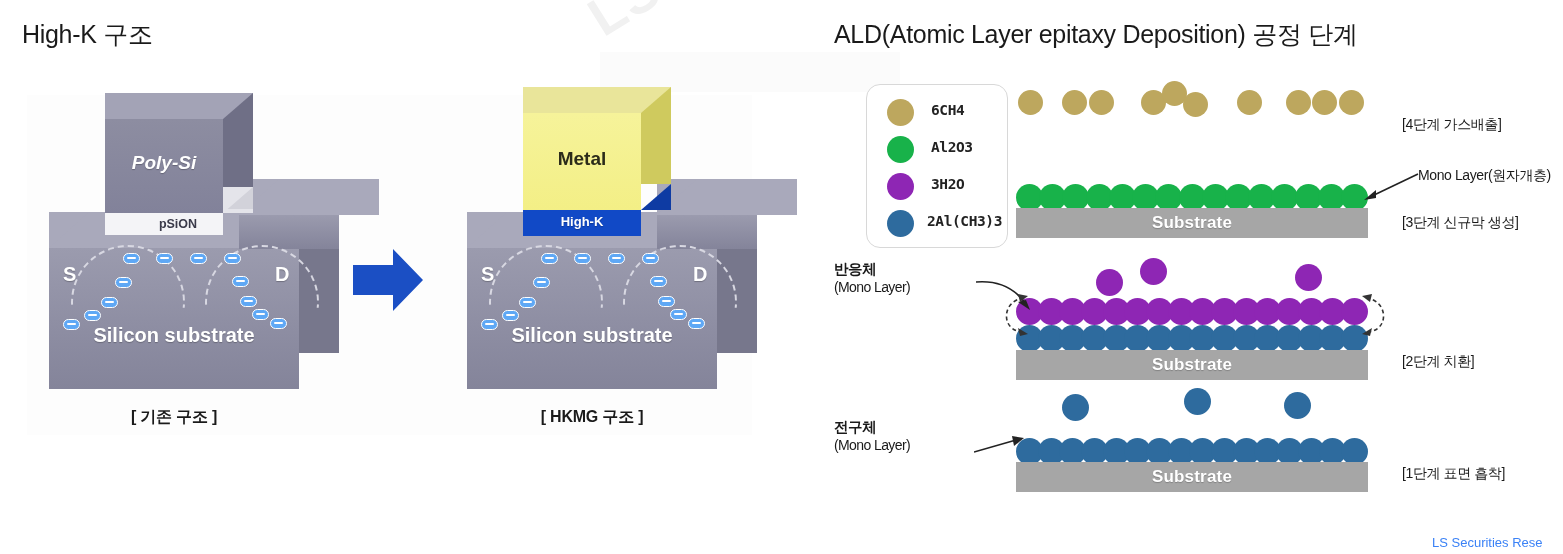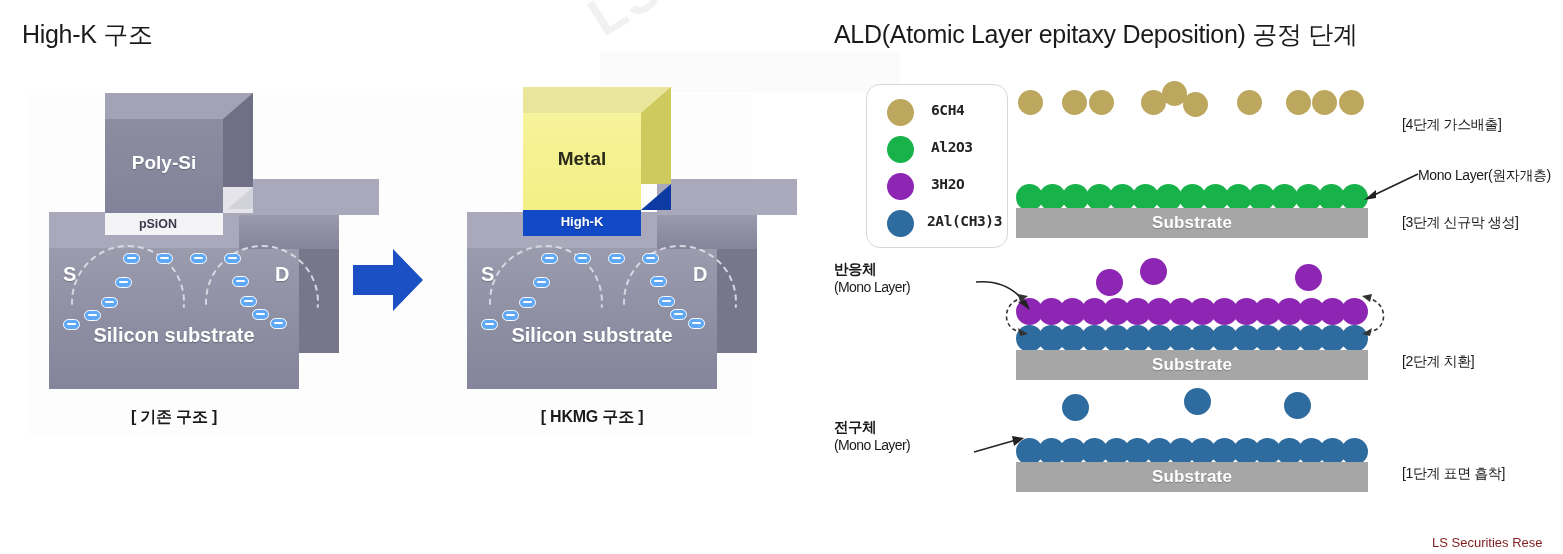--- a/index.html
+++ b/index.html
@@ -25,21 +25,21 @@
   
   .title{
     position:absolute;font-size:25px;color:#1a1a1a;font-weight:400;
     letter-spacing:-0.3px;white-space:nowrap;
   }
   #title-left{left:22px;top:18px;}
   #title-right{left:834px;top:18px;}
 
   
   .footnote{position:absolute;left:22px;top:532px;font-size:14.5px;color:#1a1a1a;white-space:nowrap;}
-  .footnote-right{position:absolute;left:1432px;top:535px;font-size:13px;color:#7f1d1d;white-space:nowrap;}
+  .footnote-right{position:absolute;left:1432px;top:535px;font-size:13px;color:#3b82f6;white-space:nowrap;}
 
   
   #panel-left{
     position:absolute;left:27px;top:95px;width:725px;height:340px;
     background:#fdfdfd;
   }
 
   
   .tr{position:absolute;}
   .tr-sub-front{position:absolute;background:linear-gradient(180deg,#9b9bae 0%,#8e8ea3 55%,#84849a 100%);}
@@ -144,22 +144,22 @@
       <div class="ox-front" style="left:78px;top:118px;width:118px;height:22px;"></div>
       <div class="ox-side" style="left:196px;top:92px;width:30px;height:22px;
             clip-path:polygon(0 26px,30px 0,30px 22px,0 22px);"></div>
 
       <div class="gate-top" style="left:78px;top:-2px;width:118px;height:0;
             border-left:30px solid transparent;border-bottom:26px solid #a3a3b6;"></div>
       <div class="gate-front" style="left:78px;top:24px;width:118px;height:94px;"></div>
       <div class="gate-side" style="left:196px;top:-2px;width:30px;height:94px;
             clip-path:polygon(0 26px,30px 0,30px 94px,0 94px);"></div>
 
-      <div class="lbl" style="left:78px;top:57px;width:118px;text-align:center;font-size:19px;">Poly-Si</div>
-      <div class="lbl" style="left:72px;top:122px;width:118px;text-align:center;font-size:12.5px;color:#3a3a4a;text-shadow:none;">pSiON</div>
+      <div class="lbl" style="left:78px;top:57px;width:118px;text-align:center;font-size:19px;font-style:italic;">Poly-Si</div>
+      <div class="lbl" style="left:92px;top:122px;width:118px;text-align:center;font-size:12.5px;color:#3a3a4a;text-shadow:none;">pSiON</div>
       <div class="lbl" style="left:36px;top:168px;font-size:20px;">S</div>
       <div class="lbl" style="left:248px;top:168px;font-size:20px;">D</div>
       <div class="lbl" style="left:22px;top:229px;width:250px;text-align:center;font-size:20px;">Silicon substrate</div>
 
       <div class="cap" style="left:22px;top:312px;width:250px;text-align:center;">[ 기존 구조 ]</div>
     </div>
 
     <div class="blue-arrow">
       <svg width="72" height="66" viewBox="0 0 72 66">
         <polygon points="0,18 40,18 40,2 70,33 40,64 40,48 0,48" fill="#1b4fc4"></polygon>

